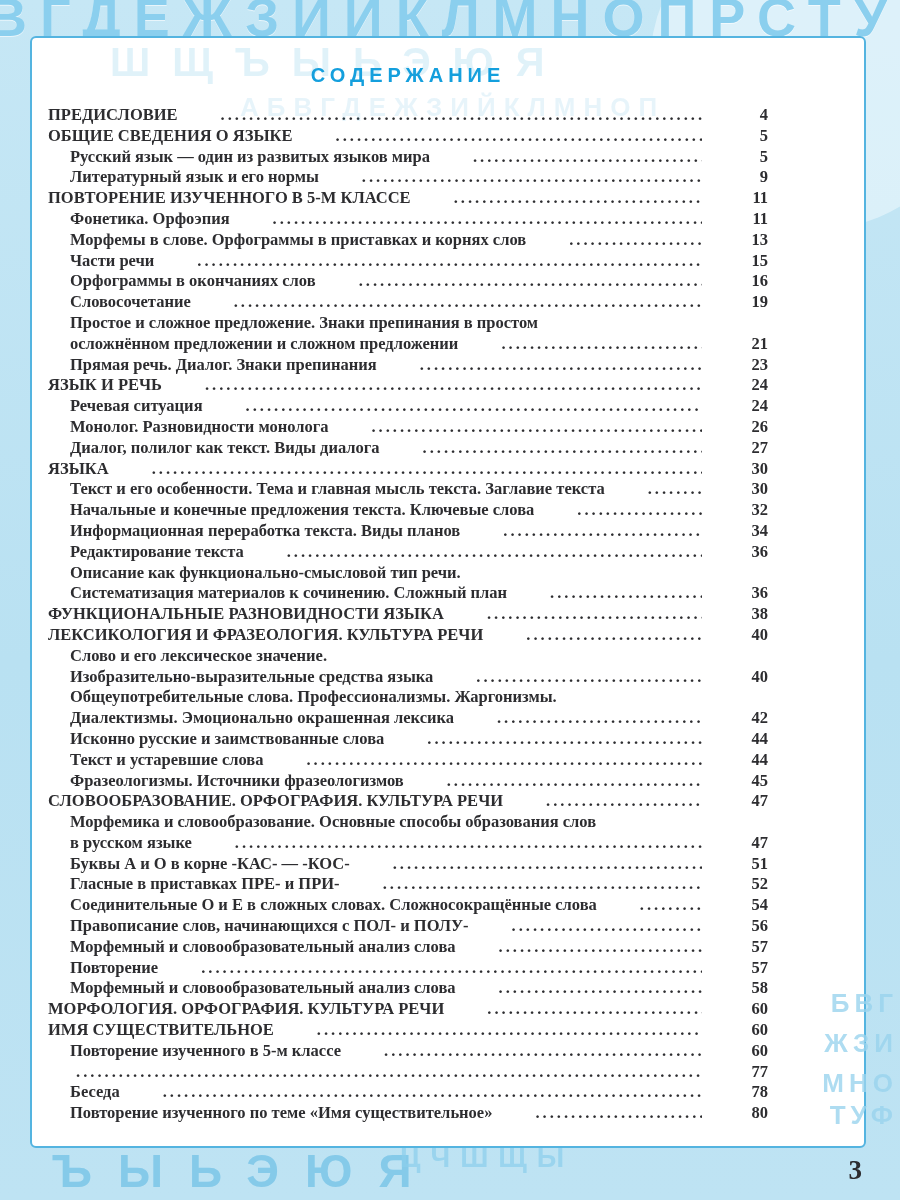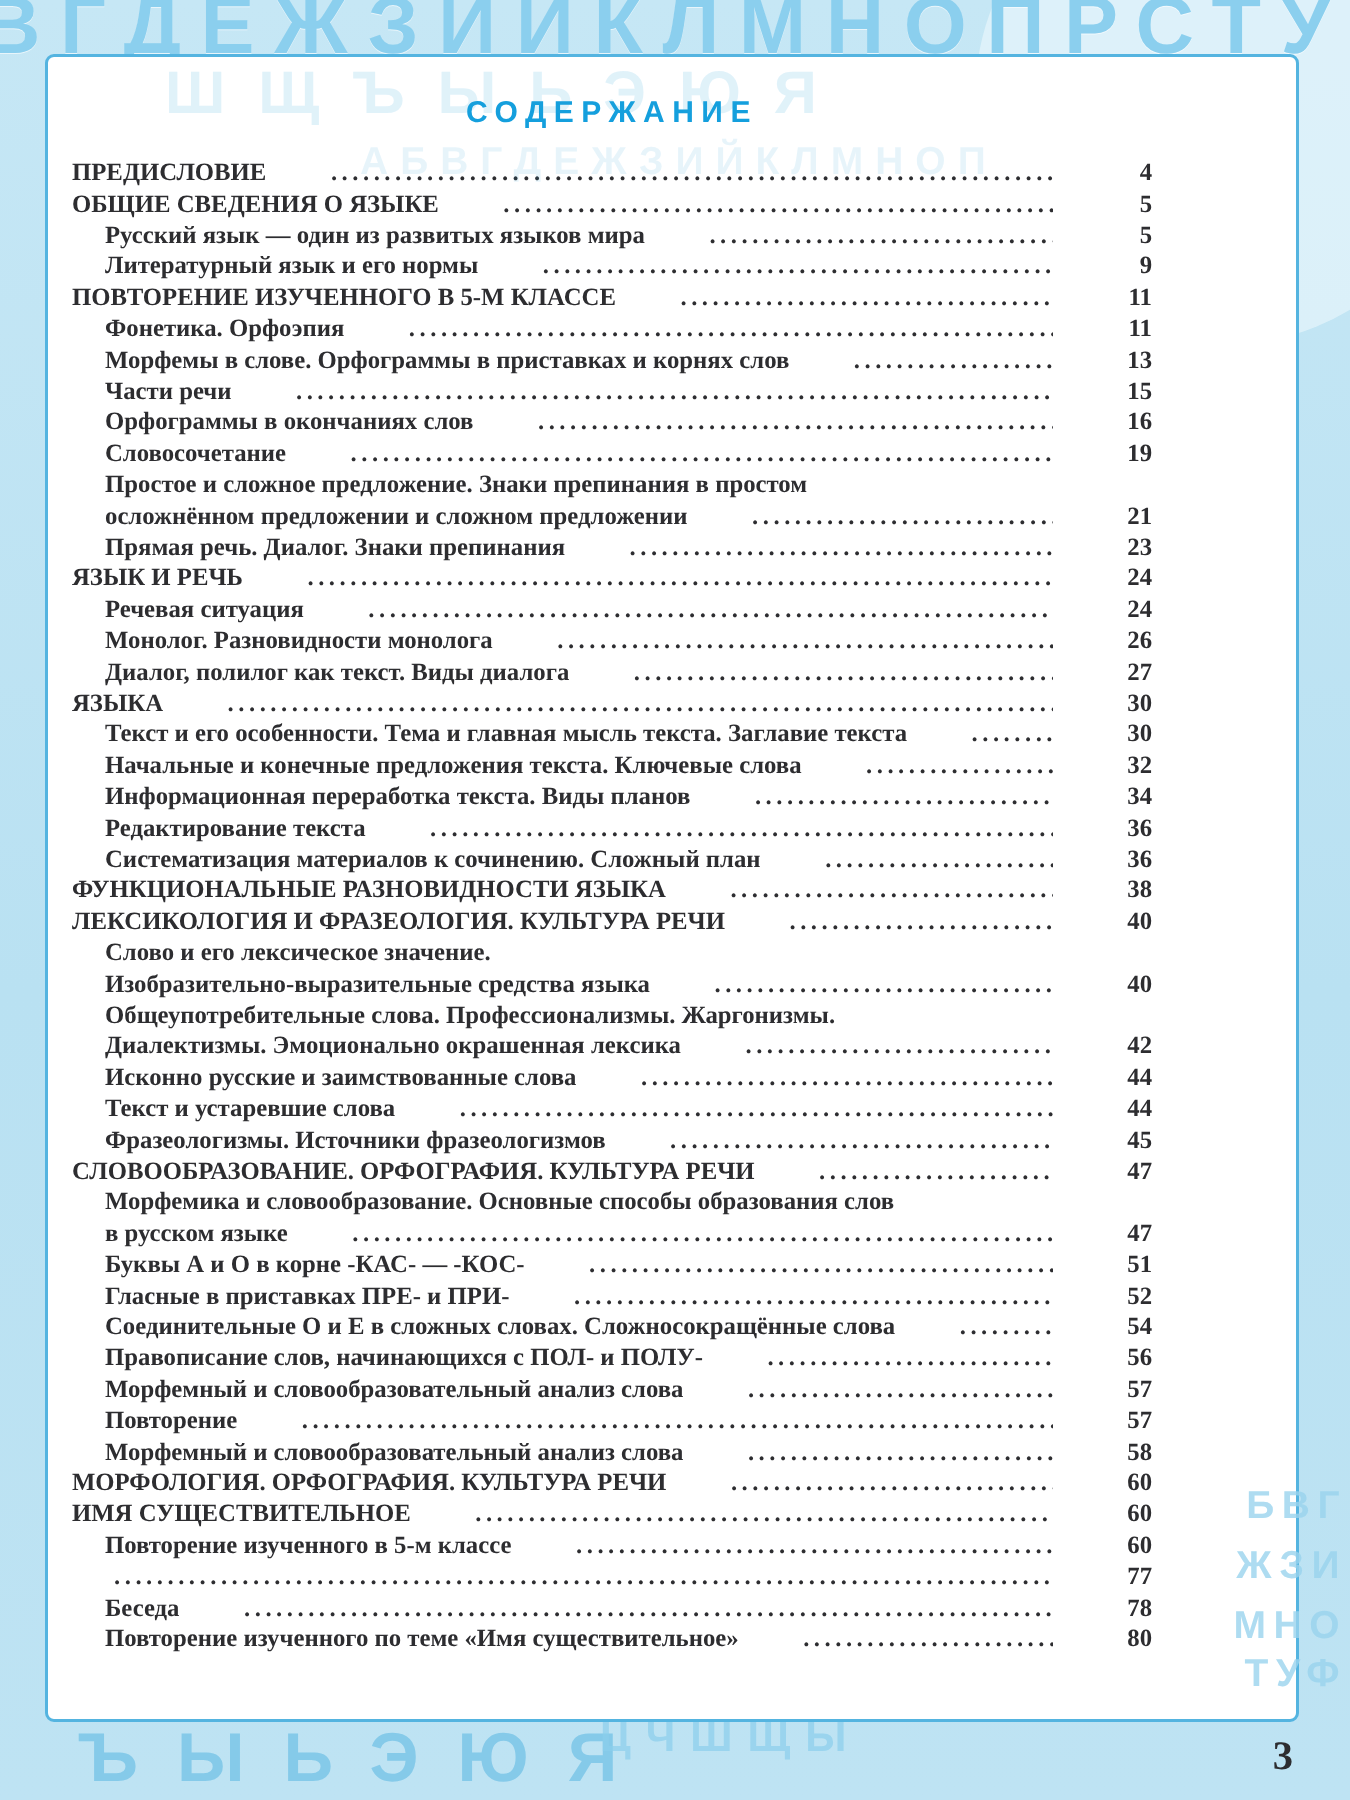--- a/index.html
+++ b/index.html
@@ -174,20 +174,23 @@
             <span class="toc-label">Информационная переработка текста. Виды планов</span>
             <span class="toc-dots"></span>
             <span class="toc-page">34</span>
           </div>
           <div class="toc-row lvl1">
             <span class="toc-label">Редактирование текста</span>
             <span class="toc-dots"></span>
             <span class="toc-page">36</span>
           </div>
           <div class="toc-row lvl1">
+            <span class="toc-label">Описание как функционально-смысловой тип речи.</span>
+          </div>
+          <div class="toc-row lvl1">
             <span class="toc-label">Систематизация материалов к сочинению. Сложный план</span>
             <span class="toc-dots"></span>
             <span class="toc-page">36</span>
           </div>
           <div class="toc-row lvl0">
             <span class="toc-label">ФУНКЦИОНАЛЬНЫЕ РАЗНОВИДНОСТИ ЯЗЫКА</span>
             <span class="toc-dots"></span>
             <span class="toc-page">38</span>
           </div>
           <div class="toc-row lvl0">

